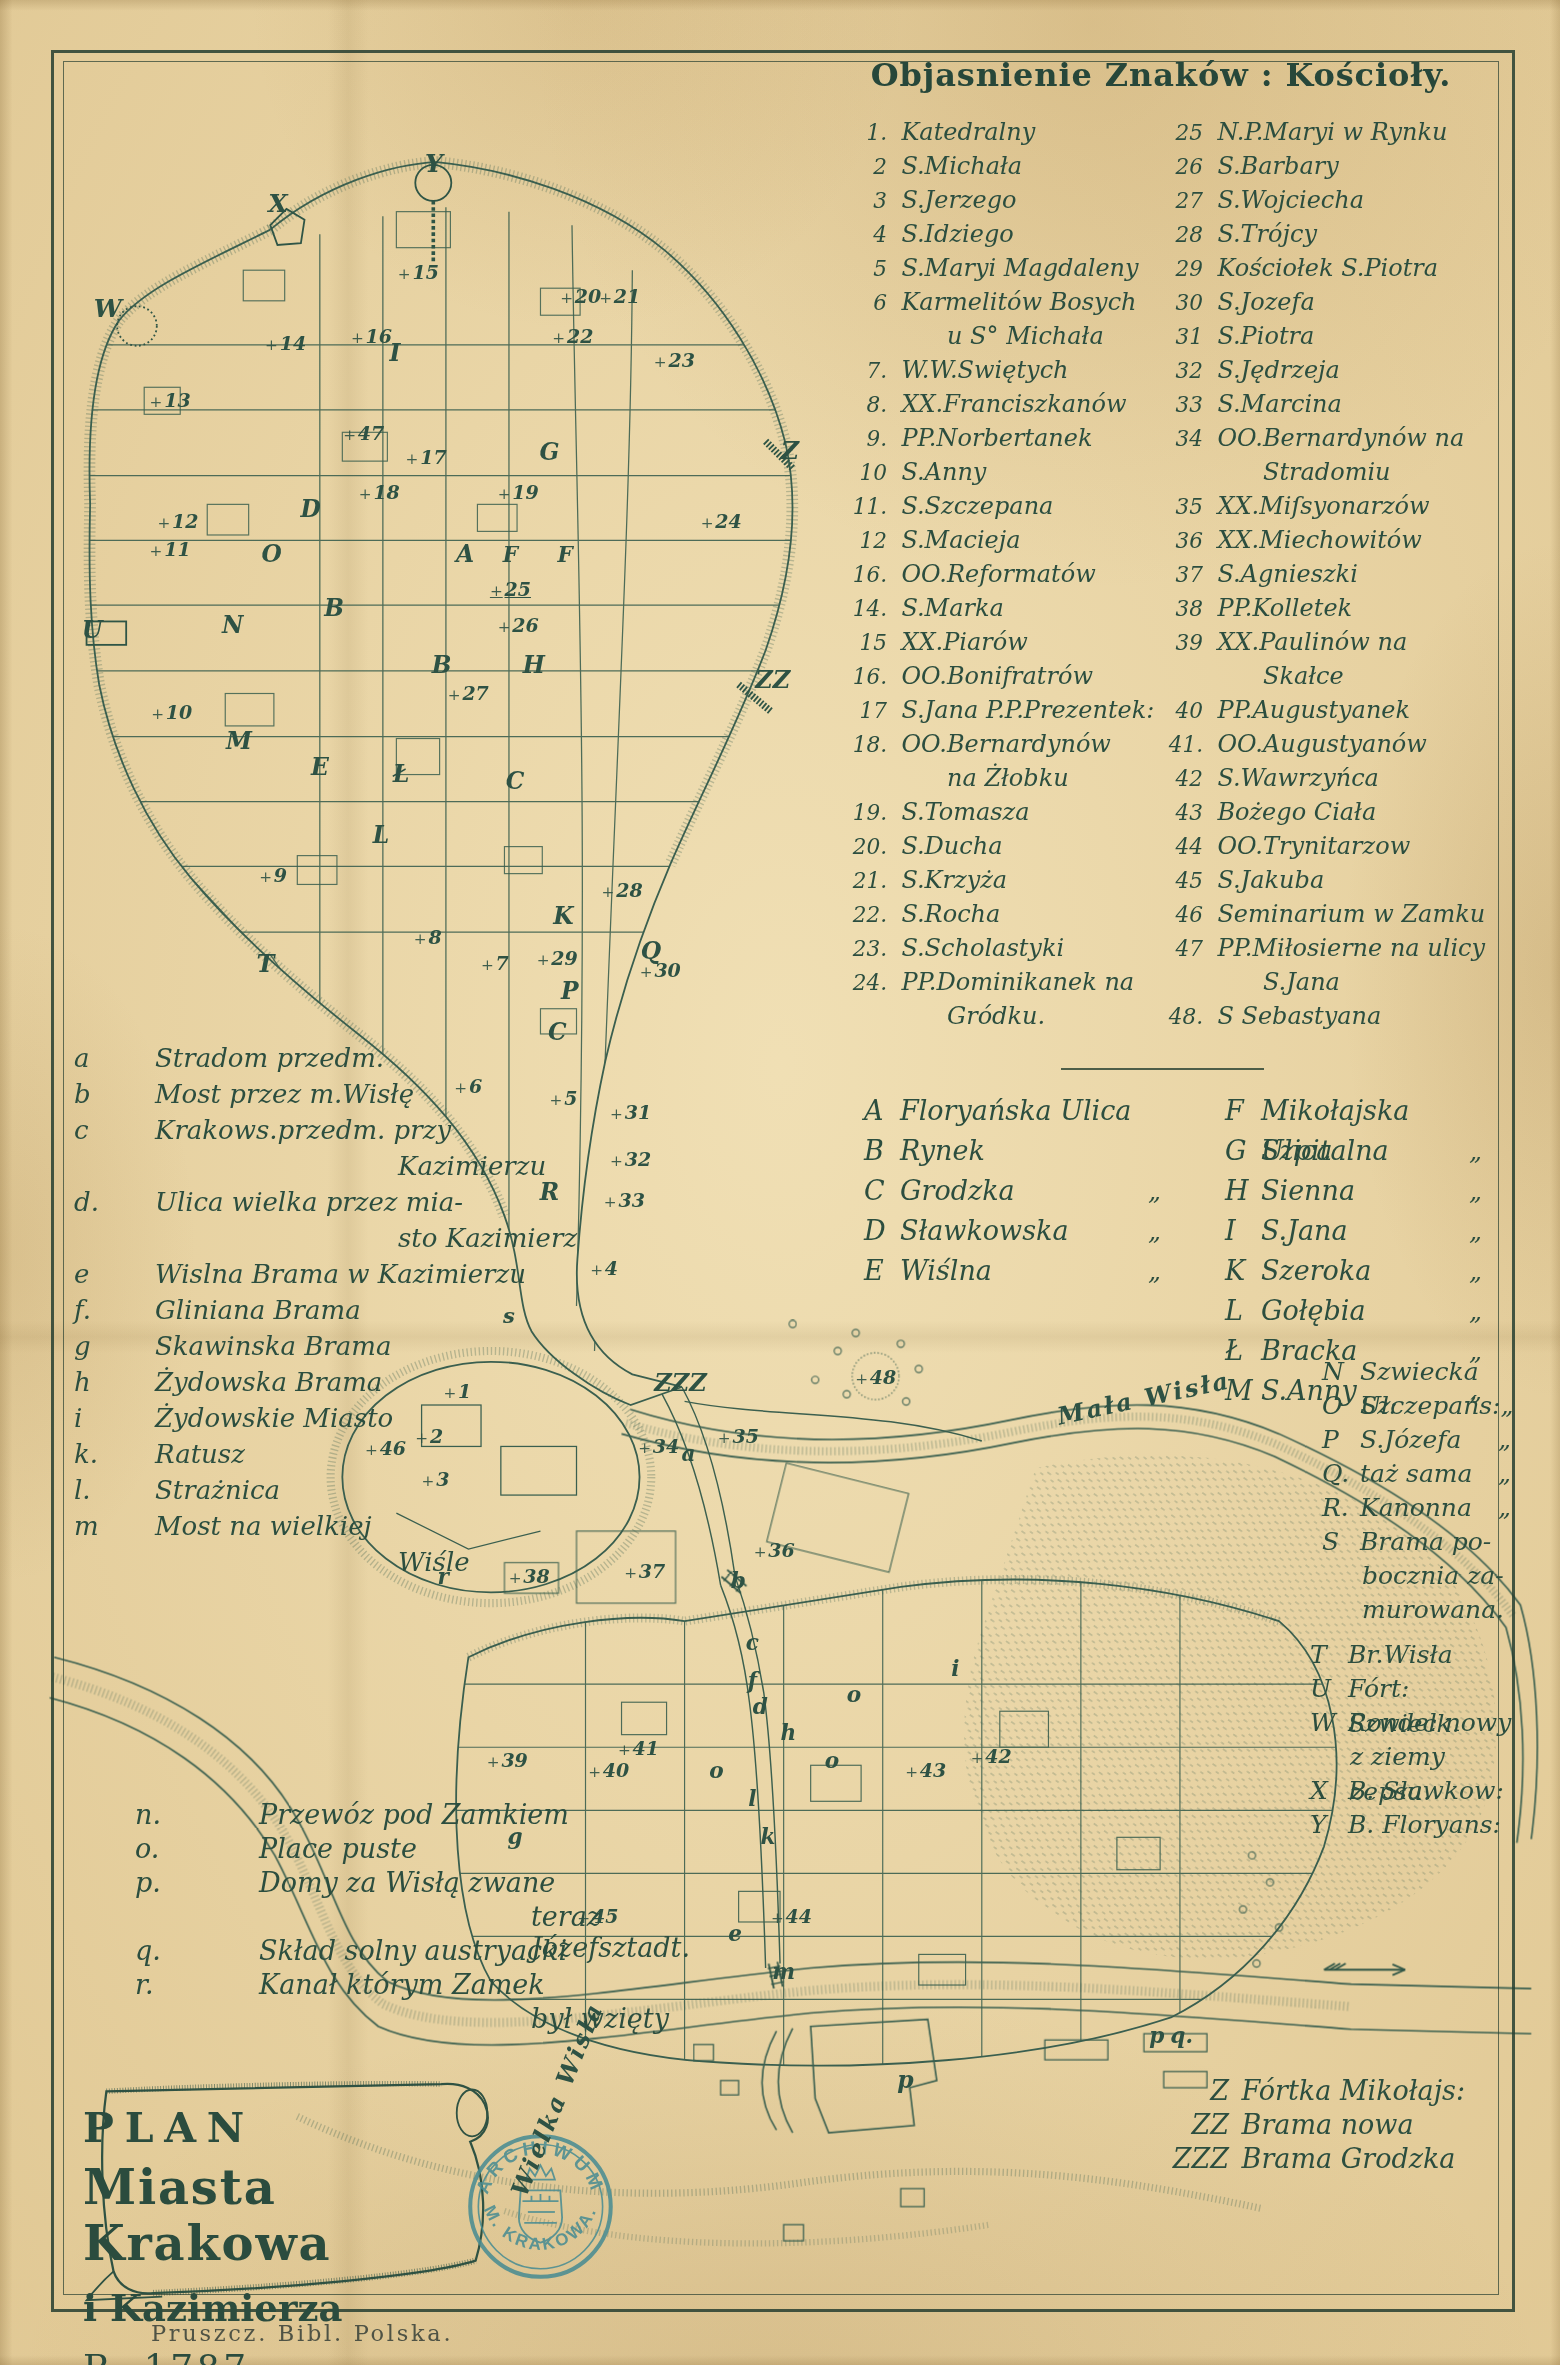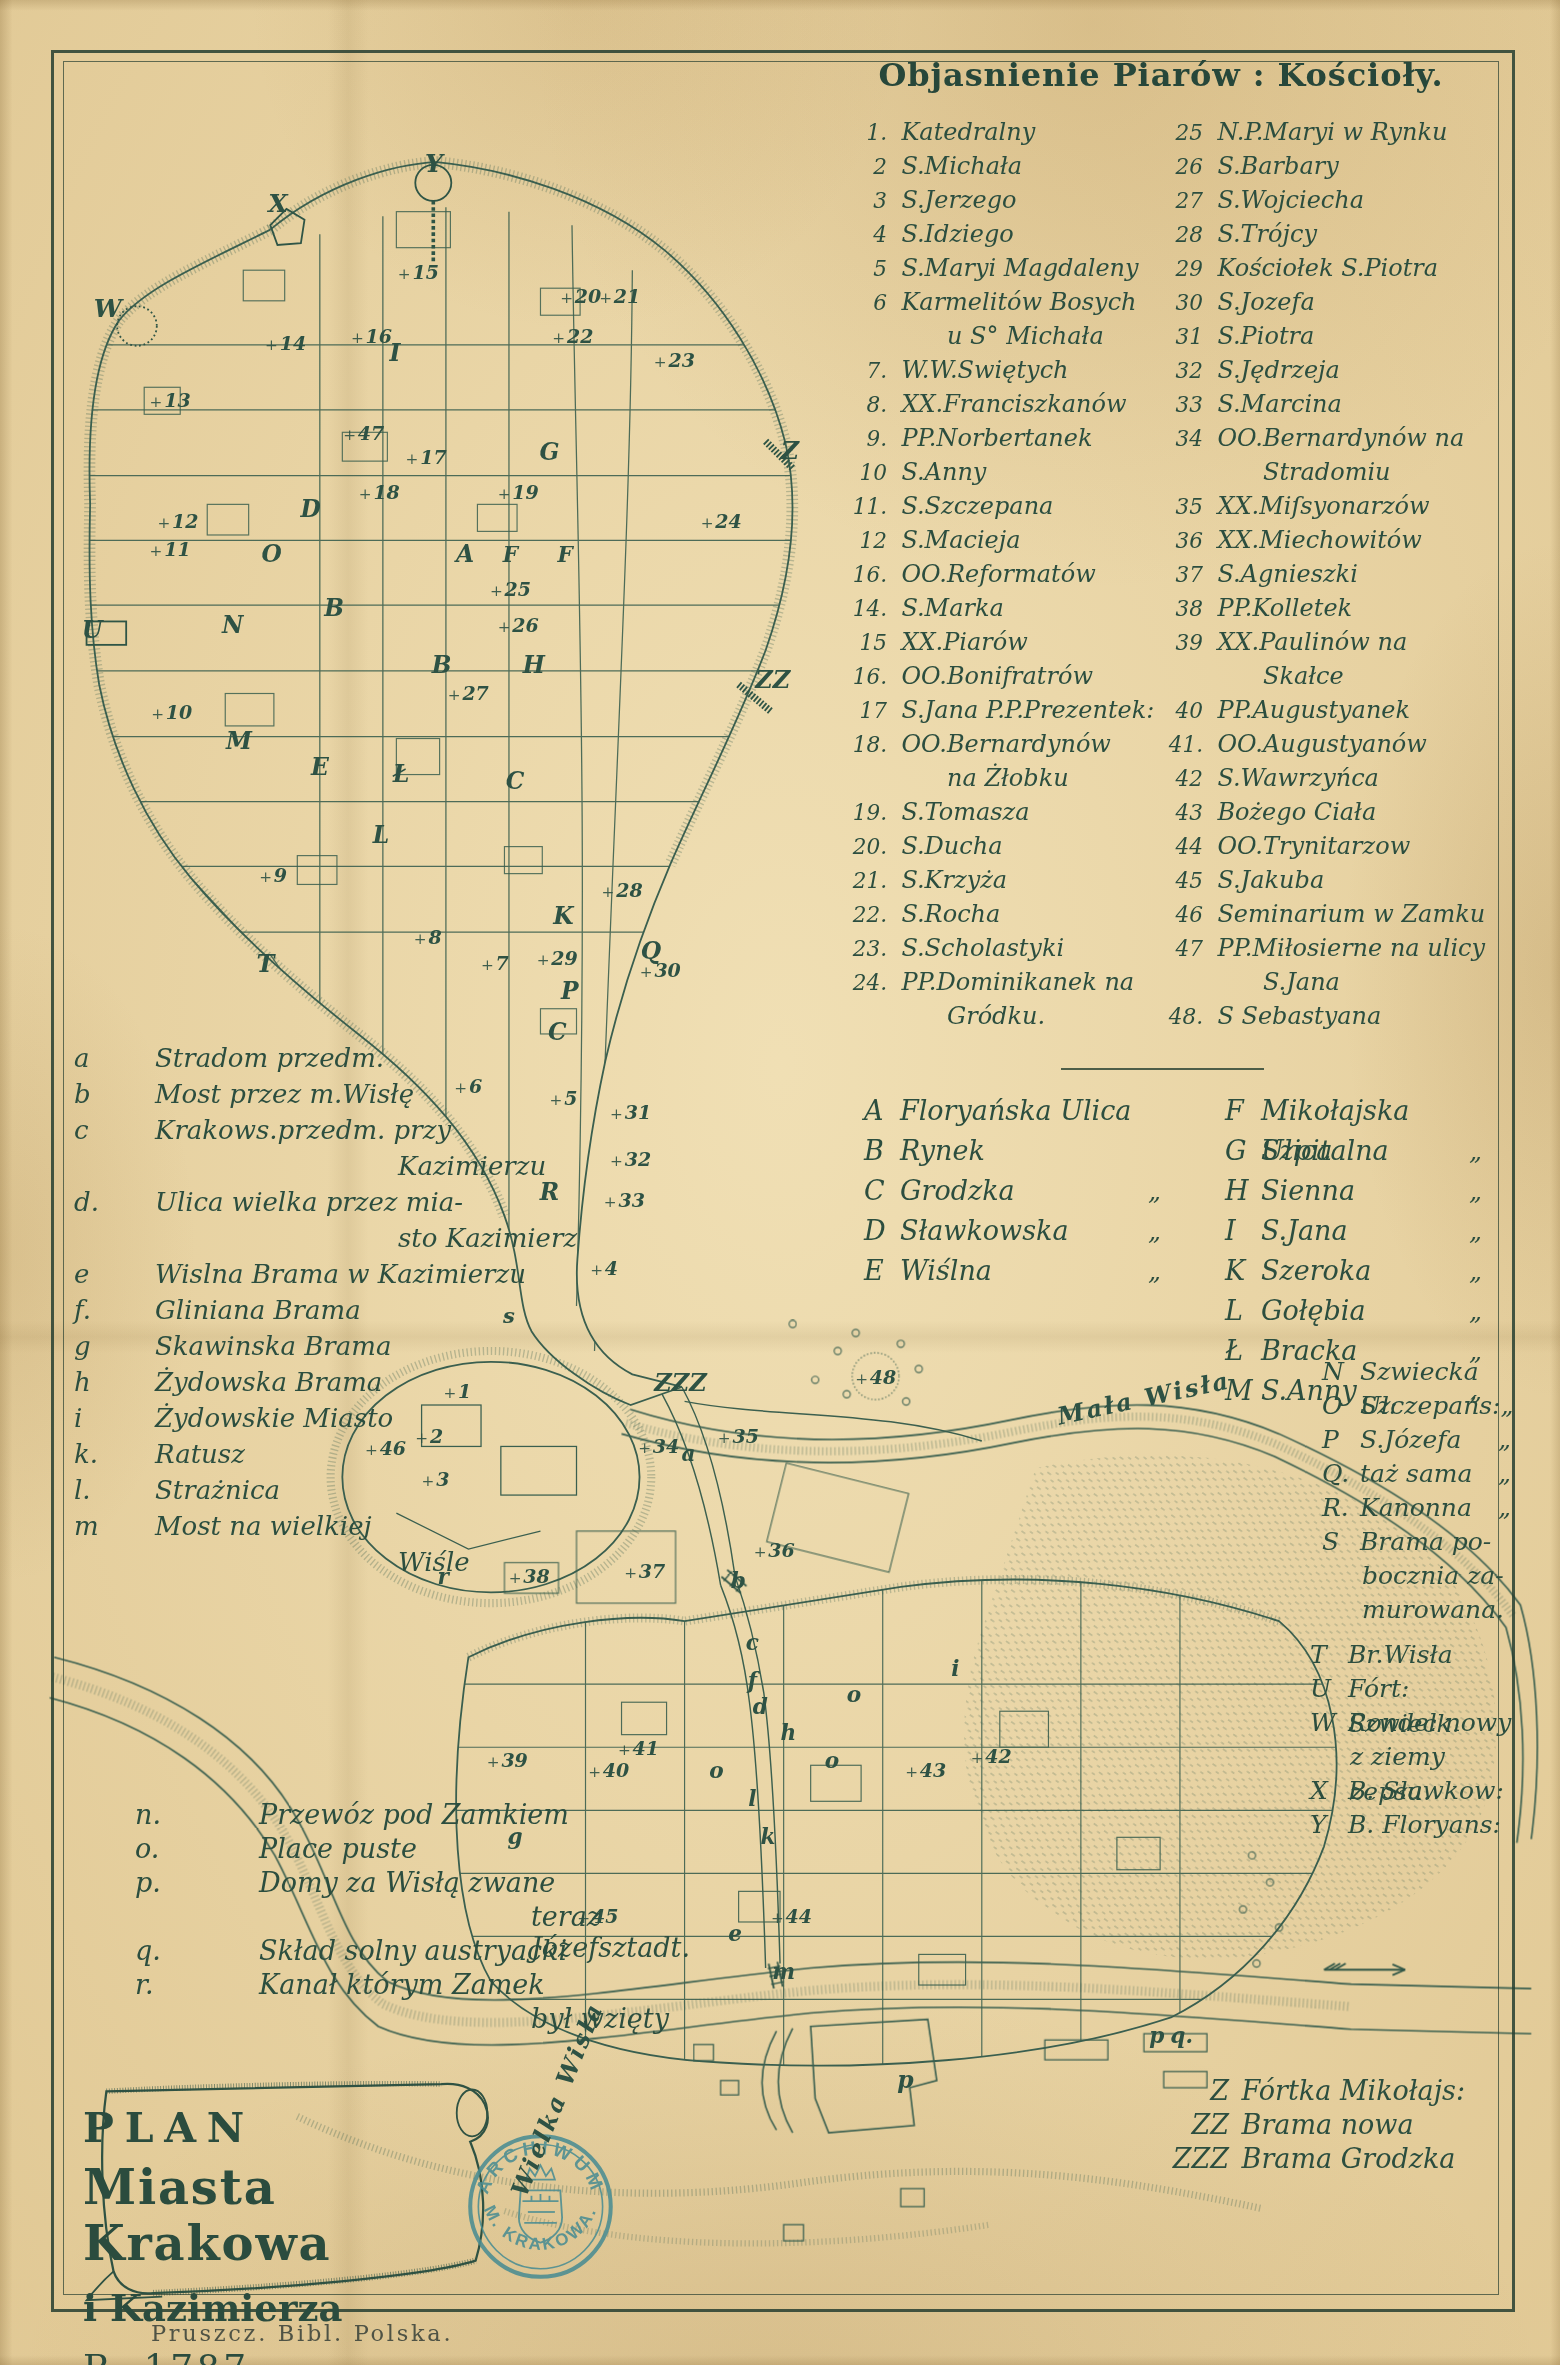--- a/index.html
+++ b/index.html
@@ -337,21 +337,21 @@
         <span class="m-num" style="left: 37.2%; top: 12.5%; transform: translate(-50%, -50%);"><span class="cross">+</span><span>20</span></span>
 
         <span class="m-num" style="left: 39.7%; top: 12.5%; transform: translate(-50%, -50%);"><span class="cross">+</span><span>21</span></span>
 
         <span class="m-num" style="left: 36.7%; top: 14.2%; transform: translate(-50%, -50%);"><span class="cross">+</span><span>22</span></span>
 
         <span class="m-num" style="left: 43.2%; top: 15.2%; transform: translate(-50%, -50%);"><span class="cross">+</span><span>23</span></span>
 
         <span class="m-num" style="left: 46.2%; top: 22%; transform: translate(-50%, -50%);"><span class="cross">+</span><span>24</span></span>
 
-        <span class="m-num" style="left: 32.7%; top: 24.9%; transform: translate(-50%, -50%);"><span class="cross">+</span><span>25</span></span>
+        <span class="m-num" style="left: 32.7%; top: 24.9%; transform: translate(-50%, -50%); text-decoration: underline;"><span class="cross">+</span><span>25</span></span>
 
         <span class="m-num" style="left: 33.2%; top: 26.4%; transform: translate(-50%, -50%);"><span class="cross">+</span><span>26</span></span>
 
         <span class="m-num" style="left: 30%; top: 29.3%; transform: translate(-50%, -50%);"><span class="cross">+</span><span>27</span></span>
 
         <span class="m-num" style="left: 38.7%; top: 37.6%; transform: translate(-50%, -50%); padding-left: 36px;"><span class="cross">+</span><span>28</span></span>
 
         <span class="m-num" style="left: 35.7%; top: 40.5%; transform: translate(-50%, -50%);"><span class="cross">+</span><span>29</span></span>
 
         <span class="m-num" style="left: 42.3%; top: 41%; transform: translate(-50%, -50%);"><span class="cross">+</span><span>30</span></span>
@@ -493,21 +493,21 @@
         <span class="m-letter" style="left: 28.4%; top: 66.6%; transform: translate(-50%, -50%); font-size: 21.6px;">r</span>
       </div>
     <div>
 
         <span class="m-river" style="left: 73.3%; top: 59.1%; transform: translate(-50%, -50%) rotate(-12deg); font-size: 24px;">Mała Wisła</span>
 
         <span class="m-river" style="left: 35.7%; top: 88.7%; transform: translate(-50%, -50%) rotate(-68deg); font-size: 24px;">Wielka Wisła</span>
       </div>
   </div>
 
-  <div class="legend-title">Objasnienie Piarów : Kościoły.</div>
+  <div class="legend-title">Objasnienie Znaków : Kościoły.</div>
 
   <div class="church-col script" style="left:846px;top:115px;">
 
       <div class="row">
         <span class="num">1.</span>
         <span>Katedralny</span>
       </div>
 
       <div class="row">
         <span class="num">2</span>

